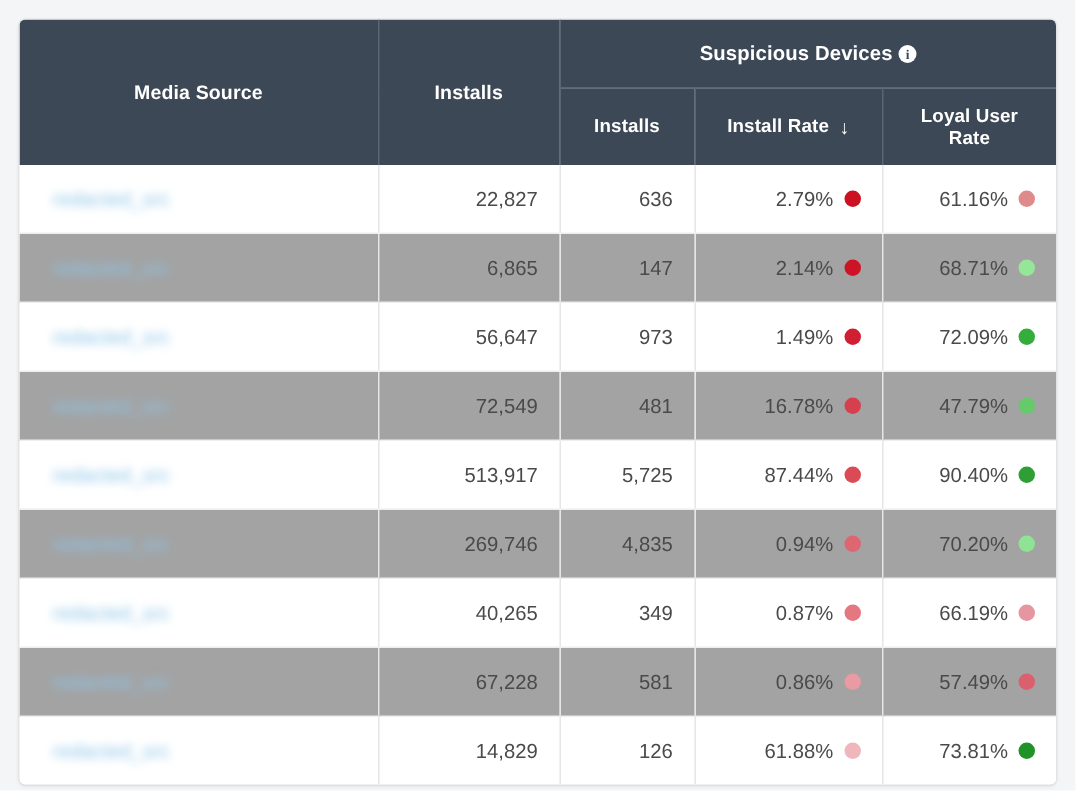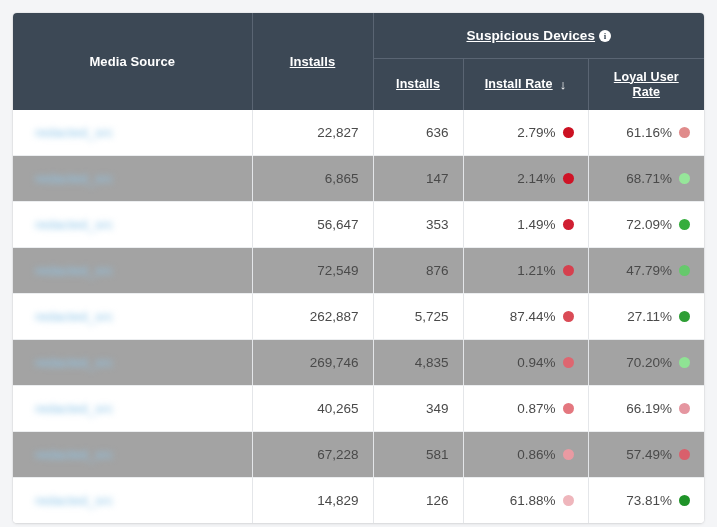--- a/index.html
+++ b/index.html
@@ -52,21 +52,20 @@
   th.tall-head {
     height: 96px;
   }
   th.sub-head {
     height: 51px;
     font-size: 12.5px;
     line-height: 15px;
   }
   th.vdiv {
     border-left: 1px solid #5a6573;
-    text-decoration: underline;
   }
 
   .info-icon {
     display: inline-block;
     width: 12px;
     height: 12px;
     border-radius: 50%;
     background: #ffffff;
     color: #3c4855;
     font-size: 9px;
@@ -202,53 +201,53 @@
               <span class="dot" style="background: rgb(207, 19, 38);"></span>
             </span></td>
           <td class="num cdiv"><span class="pct-wrap">
               <span>68.71%</span>
               <span class="dot" style="background: rgb(150, 230, 154);"></span>
             </span></td>
         </tr>
         <tr class="odd">
           <td class="source"><span class="src-name">redacted_src</span></td>
           <td class="num cdiv">56,647</td>
-          <td class="num cdiv">353</td>
+          <td class="num cdiv">973</td>
           <td class="num cdiv"><span class="pct-wrap">
               <span>1.49%</span>
               <span class="dot" style="background: rgb(208, 31, 50);"></span>
             </span></td>
           <td class="num cdiv"><span class="pct-wrap">
               <span>72.09%</span>
               <span class="dot" style="background: rgb(53, 173, 60);"></span>
             </span></td>
         </tr>
         <tr class="even">
           <td class="source"><span class="src-name">redacted_src</span></td>
           <td class="num cdiv">72,549</td>
-          <td class="num cdiv">876</td>
-          <td class="num cdiv"><span class="pct-wrap">
-              <span>1.21%</span>
+          <td class="num cdiv">481</td>
+          <td class="num cdiv"><span class="pct-wrap">
+              <span>16.78%</span>
               <span class="dot" style="background: rgb(214, 64, 78);"></span>
             </span></td>
           <td class="num cdiv"><span class="pct-wrap">
               <span>47.79%</span>
               <span class="dot" style="background: rgb(102, 201, 108);"></span>
             </span></td>
         </tr>
         <tr class="odd">
           <td class="source"><span class="src-name">redacted_src</span></td>
-          <td class="num cdiv">262,887</td>
+          <td class="num cdiv">513,917</td>
           <td class="num cdiv">5,725</td>
           <td class="num cdiv"><span class="pct-wrap">
               <span>87.44%</span>
               <span class="dot" style="background: rgb(218, 75, 86);"></span>
             </span></td>
           <td class="num cdiv"><span class="pct-wrap">
-              <span>27.11%</span>
+              <span>90.40%</span>
               <span class="dot" style="background: rgb(46, 158, 53);"></span>
             </span></td>
         </tr>
         <tr class="even">
           <td class="source"><span class="src-name">redacted_src</span></td>
           <td class="num cdiv">269,746</td>
           <td class="num cdiv">4,835</td>
           <td class="num cdiv"><span class="pct-wrap">
               <span>0.94%</span>
               <span class="dot" style="background: rgb(222, 102, 112);"></span>

